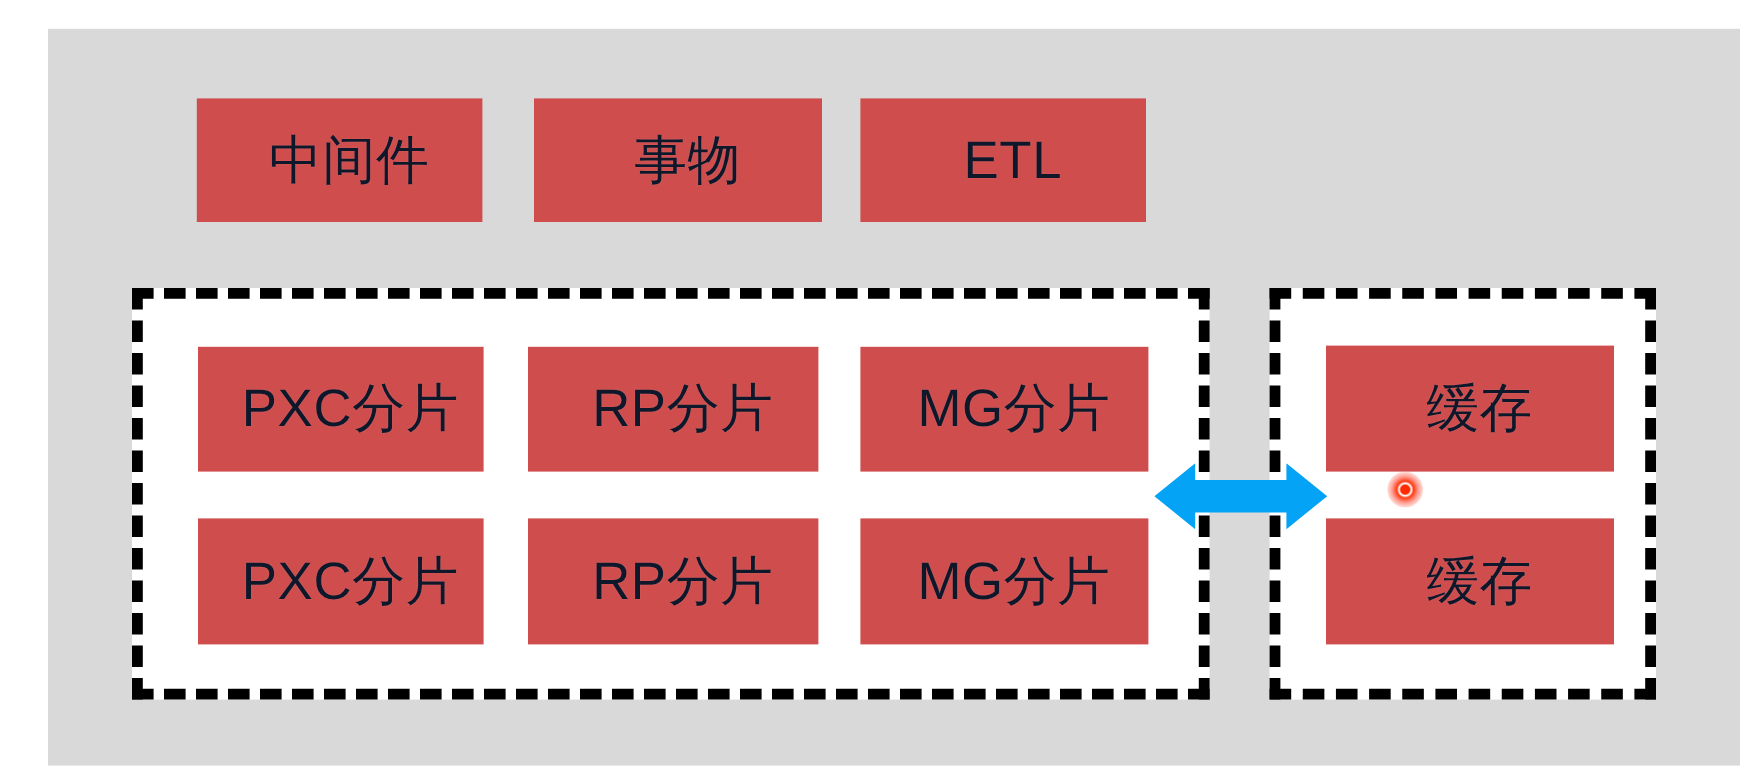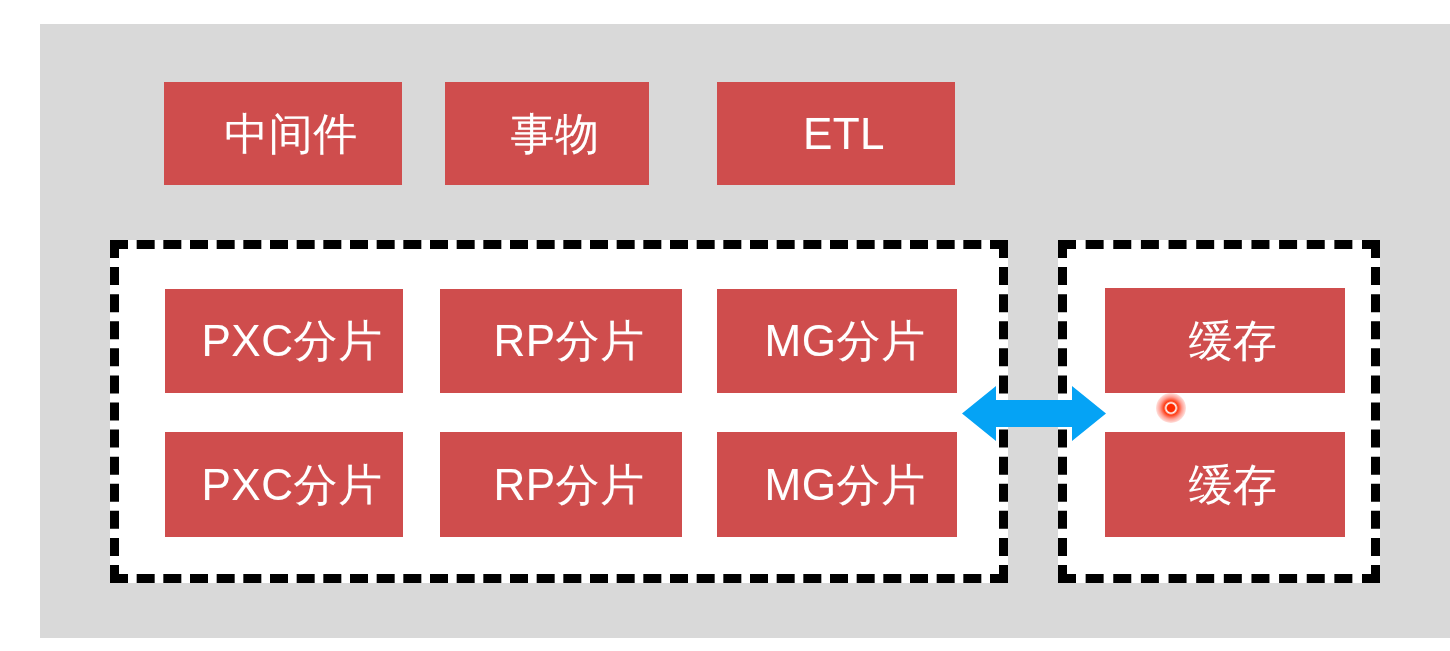--- a/index.html
+++ b/index.html
@@ -22,21 +22,21 @@
     position: absolute;
     left: 40px;
     top: 24px;
     width: 1410px;
     height: 614px;
     background: #d9d9d9;
   }
   .red-box {
     position: absolute;
     background: #cf4d4d;
-    color: #ffffff;
+    color: #0f172a;
     display: flex;
     align-items: center;
     justify-content: center;
     font-size: 44px;
     font-weight: 400;
     line-height: 1;
     letter-spacing: 0.5px;
     box-sizing: border-box;
     text-shadow: 0 0 1px rgba(255,255,255,0.25);
     padding-left: 16px;
@@ -77,21 +77,21 @@
 <body>
 
 <div id="canvas">
 
   <div class="gray-panel"></div>
 
   <div class="red-box" style="left:164px;top:82px;width:238px;height:103px;">
     <span>中间件</span>
   </div>
 
-  <div class="red-box" style="left:445px;top:82px;width:204px;height:103px;">
+  <div class="red-box" style="left:445px;top:82px;width:240px;height:103px;">
     <span>事物</span>
   </div>
 
   <div class="red-box" style="left:717px;top:82px;width:238px;height:103px;">
     <span>ETL</span>
   </div>
 
   <div class="dashed-zone" style="left:110px;top:240px;width:898px;height:343px;"></div>
 
   <div class="red-box" style="left:165px;top:289px;width:238px;height:104px;">

